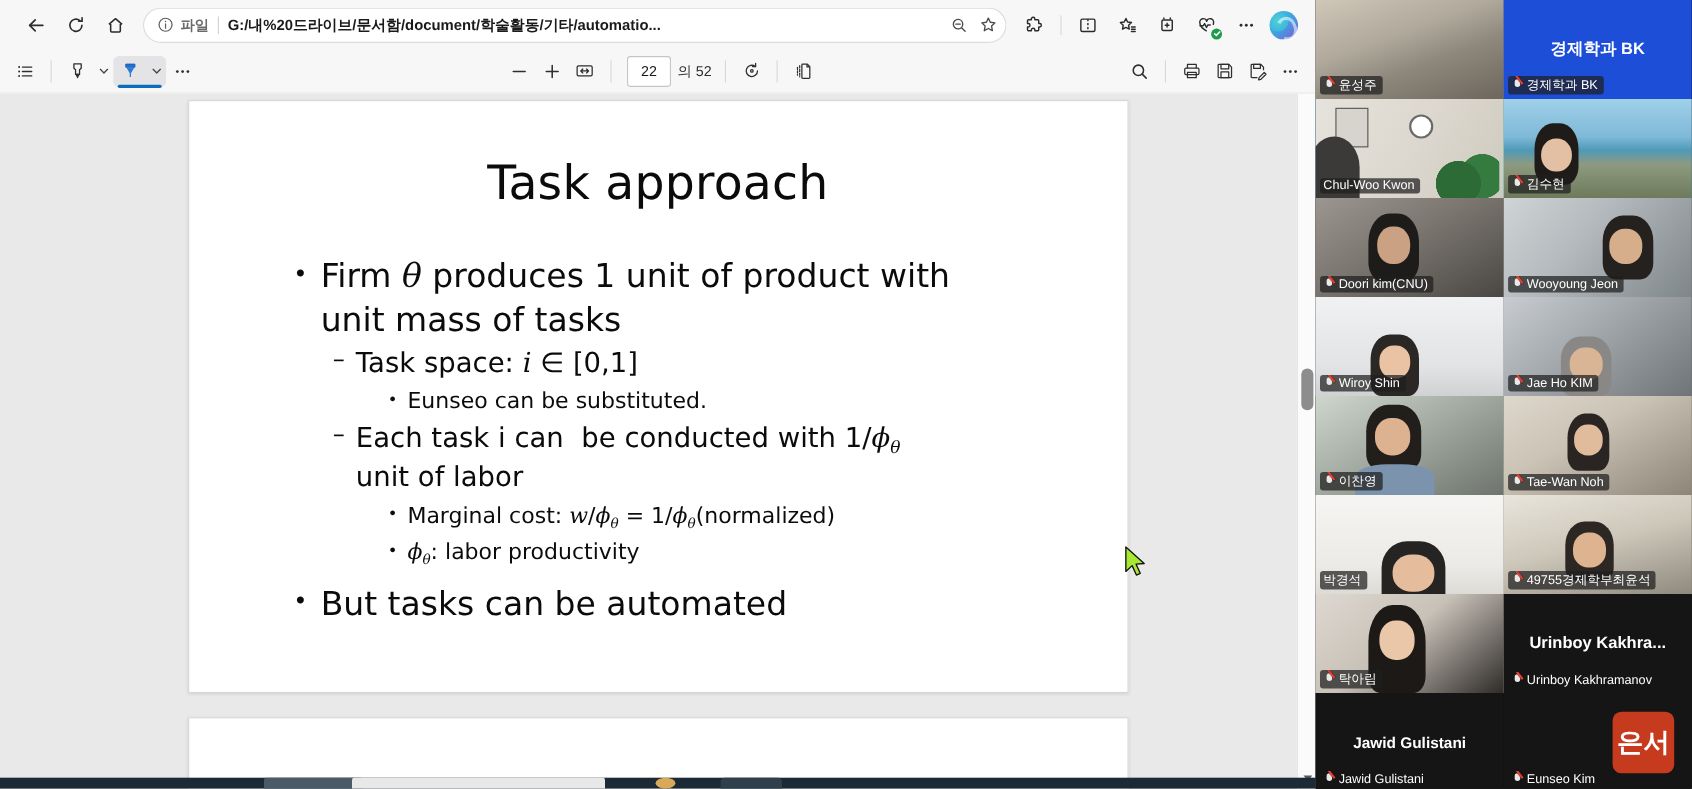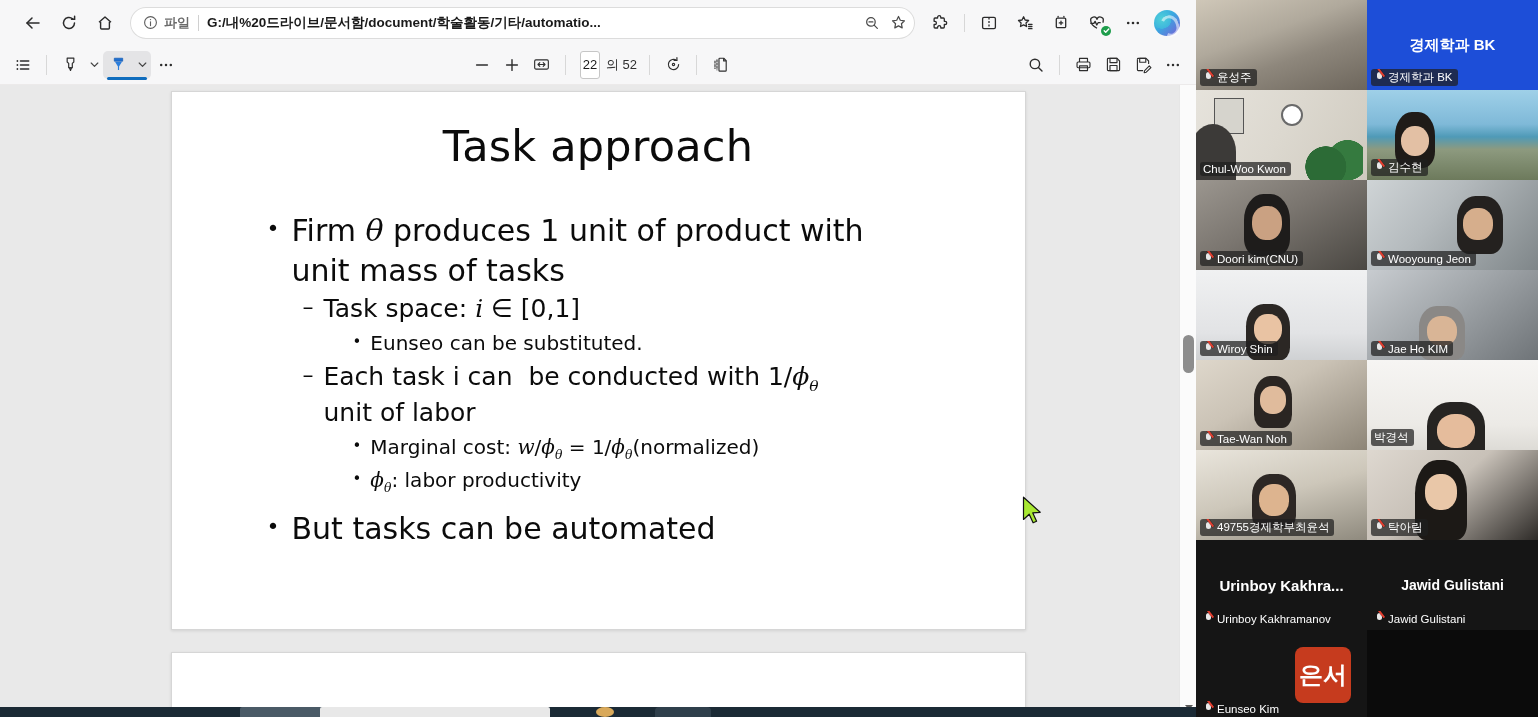--- a/index.html
+++ b/index.html
@@ -70,41 +70,41 @@
   }
   .pb-group.active-group::after{
     content:""; position:absolute; left:4px; right:4px; bottom:-1px; height:2.5px;
     background:#0f6cbd; border-radius:2px;
   }
   .pb-group { display:flex; align-items:center; }
   .chev { width:18px; height:28px; display:flex; align-items:center; justify-content:center; color:#444; }
   .pdf-sep { width:1px; height:20px; background:#d8d8d8; margin:0 8px; flex:0 0 1px; }
   .pdf-spacer { flex:1 1 auto; }
   .pagebox {
-    width:20px; height:28px; background:#fff; border:1px solid #c6c6c6; border-radius:3px;
+    width:40px; height:28px; background:#fff; border:1px solid #c6c6c6; border-radius:3px;
     display:flex; align-items:center; justify-content:center; font-size:13px; color:#1a1a1a;
     margin:0 6px;
   }
   .pagetot { font-size:13px; color:#303030; margin-right:4px; white-space:nowrap; }
 
   
   .viewer {
     flex:1 1 auto; background:#e9e9e9; position:relative; overflow:hidden;
     display:flex; justify-content:center;
   }
   .page-stack { width:100%; display:flex; flex-direction:column; align-items:center; padding-top:6px; }
   .pdfpage {
     width:855px; background:#fff; border:1px solid #d6d6d6;
     box-shadow:0 1px 3px rgba(0,0,0,.10);
   }
   .pdfpage.main { height:582px; position:relative; }
   .pdfpage.next { height:70px; margin-top:22px; }
 
   .slide-title {
-    text-align:center; font-size:43px; color:#0b0b0b; margin-top:29px;
+    text-align:center; font-size:43px; color:#0b0b0b; margin-top:50px;
     font-family:"DejaVu Sans", sans-serif; font-weight:400; letter-spacing:.2px;
   }
   .slide-body { margin:40px 0 0 95px; color:#0b0b0b; font-family:"DejaVu Sans", sans-serif; }
   .lv1 { font-size:30px; line-height:1.32; display:flex; gap:12px; margin-bottom:2px; }
   .lv1 .bu { font-size:22px; line-height:1.6; }
   .lv2 { font-size:25px; line-height:1.34; display:flex; gap:10px; margin:2px 0 2px 36px; }
   .lv2 .bu { font-size:22px; }
   .lv3 { font-size:20px; line-height:1.4; display:flex; gap:9px; margin:3px 0 3px 86px; }
   .lv3 .bu { font-size:15px; line-height:1.85; }
   .mi { font-style:italic; font-family:"DejaVu Serif", serif; }
@@ -535,20 +535,30 @@
     <div class="tile" style="background:#9fa3a8">
       <div class="ph" style="background:linear-gradient(140deg,#c8ccd0 0%,#a4a9ad 42%,#6f7478 100%)"></div>
       <div class="ph" style="left:52px;top:36px;width:46px;height:54px;border-radius:38% 38% 22% 22%;background:#8a8886;right:auto;bottom:auto"></div>
       <div class="ph" style="left:60px;top:46px;width:30px;height:30px;border-radius:46%;background:#d9b596;right:auto;bottom:auto"></div>
       <div class="namebadge">
           <span class="mic"></span>
           <span class="nametext">Jae Ho KIM</span>
         </div>
     </div>
 
+    <div class="tile" style="background:#9aa39b">
+      <div class="ph" style="background:linear-gradient(150deg,#cfd6ce 0%,#a3aba3 45%,#6e746d 100%)"></div>
+      <div class="ph" style="left:46px;top:8px;width:50px;height:60px;border-radius:40% 40% 26% 26%;background:#211e1c;right:auto;bottom:auto"></div>
+      <div class="ph" style="left:54px;top:20px;width:32px;height:34px;border-radius:46%;background:#ddb291;right:auto;bottom:auto"></div>
+      <div class="ph" style="left:36px;top:62px;width:72px;height:30px;border-radius:40% 40% 0 0;background:#7b93ad;right:auto;bottom:auto"></div>
+      <div class="namebadge">
+          <span class="mic"></span>
+          <span class="nametext">이찬영</span>
+        </div>
+    </div>
     <div class="tile" style="background:#cfc7ba">
       <div class="ph" style="background:linear-gradient(150deg,#ded7cb 0%,#cbc3b6 40%,#8d8577 100%)"></div>
       <div class="ph" style="left:58px;top:16px;width:38px;height:52px;border-radius:42% 42% 26% 26%;background:#2a2522;right:auto;bottom:auto"></div>
       <div class="ph" style="left:64px;top:26px;width:26px;height:28px;border-radius:46%;background:#e0bb9c;right:auto;bottom:auto"></div>
       <div class="namebadge">
           <span class="mic"></span>
           <span class="nametext">Tae-Wan Noh</span>
         </div>
     </div>
 

